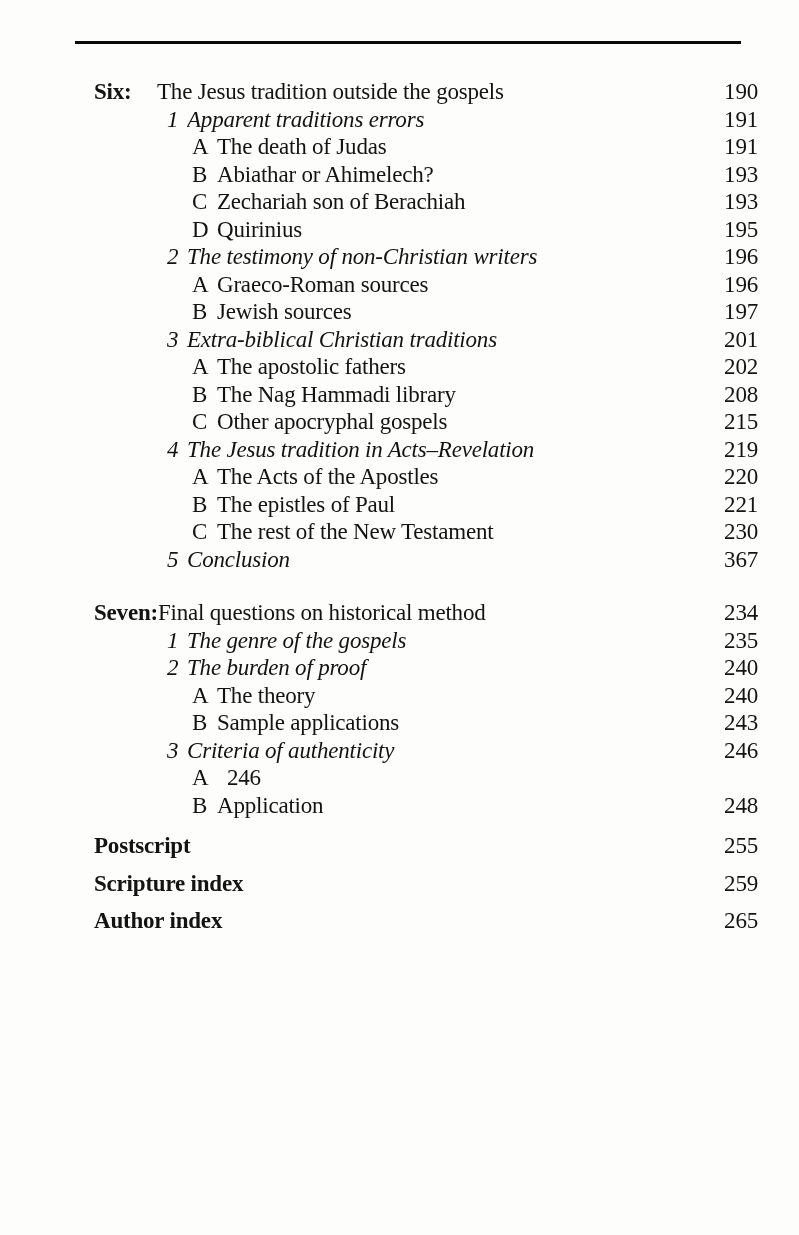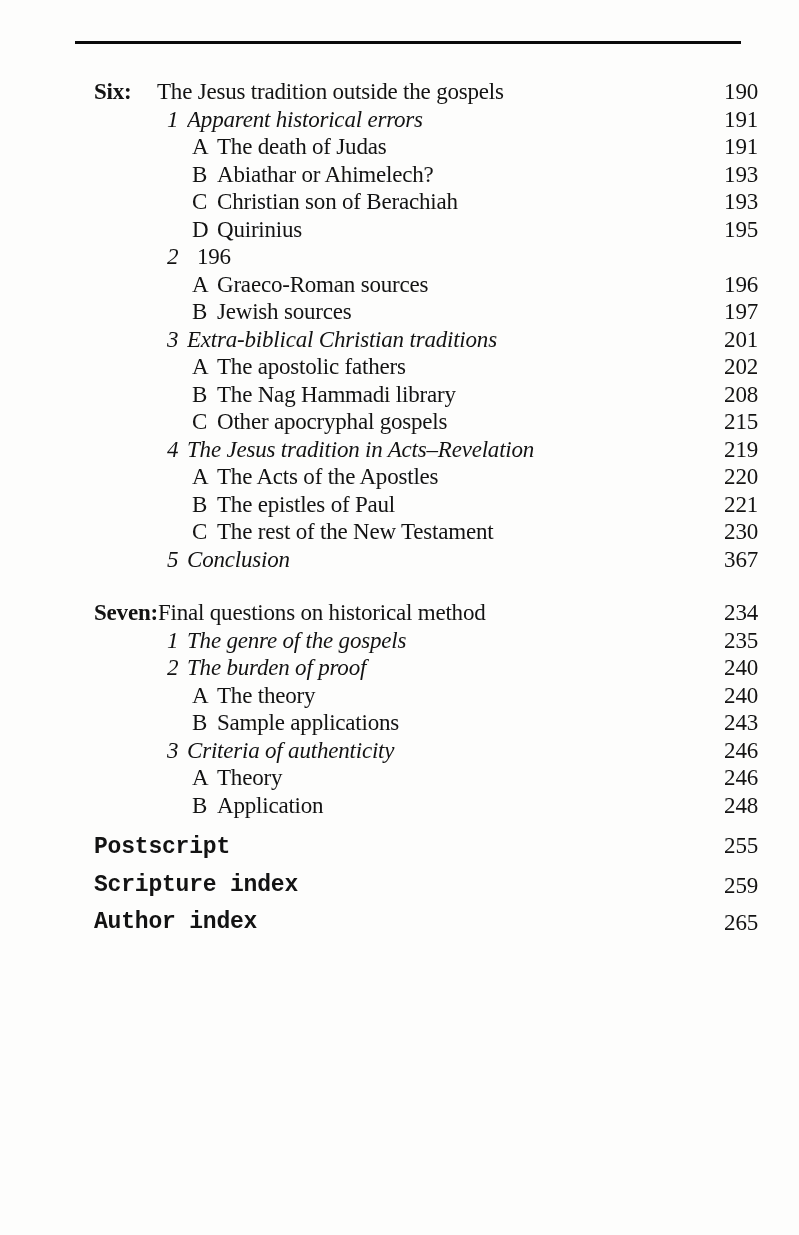--- a/index.html
+++ b/index.html
@@ -44,21 +44,21 @@
     font-weight: bold;
   }
   .chapter .title { font-weight: normal; }
 
   .num { padding-left: 73px; font-style: italic; }
   .num .marker { flex: 0 0 20px; }
 
   .letter { padding-left: 98px; }
   .letter .marker { flex: 0 0 25px; }
 
-  .standalone .title { font-weight: bold; font-family: Liberation Mono, monospace; }
+  .standalone .title { font-weight: bold; }
 
   .m-seven { margin-top: 26px; align-items: flex-end; }
   .m-post  { margin-top: 13px; }
   .m-idx   { margin-top: 10px; align-items: flex-end; }
 </style>
 </head>
 <body>
 
 <div class="page">
   <div class="top-rule"></div>
@@ -66,50 +66,51 @@
   <div class="toc">
 
     <div class="row chapter">
       <span class="chap-label">Six:</span>
       <span class="title">The Jesus tradition outside the gospels</span>
       <span class="pagenum">190</span>
     </div>
 
     <div class="row num">
       <span class="marker">1</span>
-      <span class="title">Apparent historical errors</span>
+      <span class="title">Apparent traditions errors</span>
       <span class="pagenum">191</span>
     </div>
 
     <div class="row letter">
       <span class="marker">A</span>
       <span class="title">The death of Judas</span>
       <span class="pagenum">191</span>
     </div>
 
     <div class="row letter">
       <span class="marker">B</span>
       <span class="title">Abiathar or Ahimelech?</span>
       <span class="pagenum">193</span>
     </div>
 
     <div class="row letter">
       <span class="marker">C</span>
-      <span class="title">Christian son of Berachiah</span>
+      <span class="title">Zechariah son of Berachiah</span>
       <span class="pagenum">193</span>
     </div>
 
     <div class="row letter">
       <span class="marker">D</span>
       <span class="title">Quirinius</span>
       <span class="pagenum">195</span>
     </div>
 
     <div class="row num">
       <span class="marker">2</span>
+      <span class="title">The testimony of non-Christian writers</span>
       <span class="pagenum">196</span>
     </div>
 
     <div class="row letter">
       <span class="marker">A</span>
       <span class="title">Graeco-Roman sources</span>
       <span class="pagenum">196</span>
     </div>
 
     <div class="row letter">
@@ -203,21 +204,20 @@
     </div>
 
     <div class="row num">
       <span class="marker">3</span>
       <span class="title">Criteria of authenticity</span>
       <span class="pagenum">246</span>
     </div>
 
     <div class="row letter">
       <span class="marker">A</span>
-      <span class="title">Theory</span>
       <span class="pagenum">246</span>
     </div>
 
     <div class="row letter">
       <span class="marker">B</span>
       <span class="title">Application</span>
       <span class="pagenum">248</span>
     </div>
 
     <div class="row standalone m-post">

